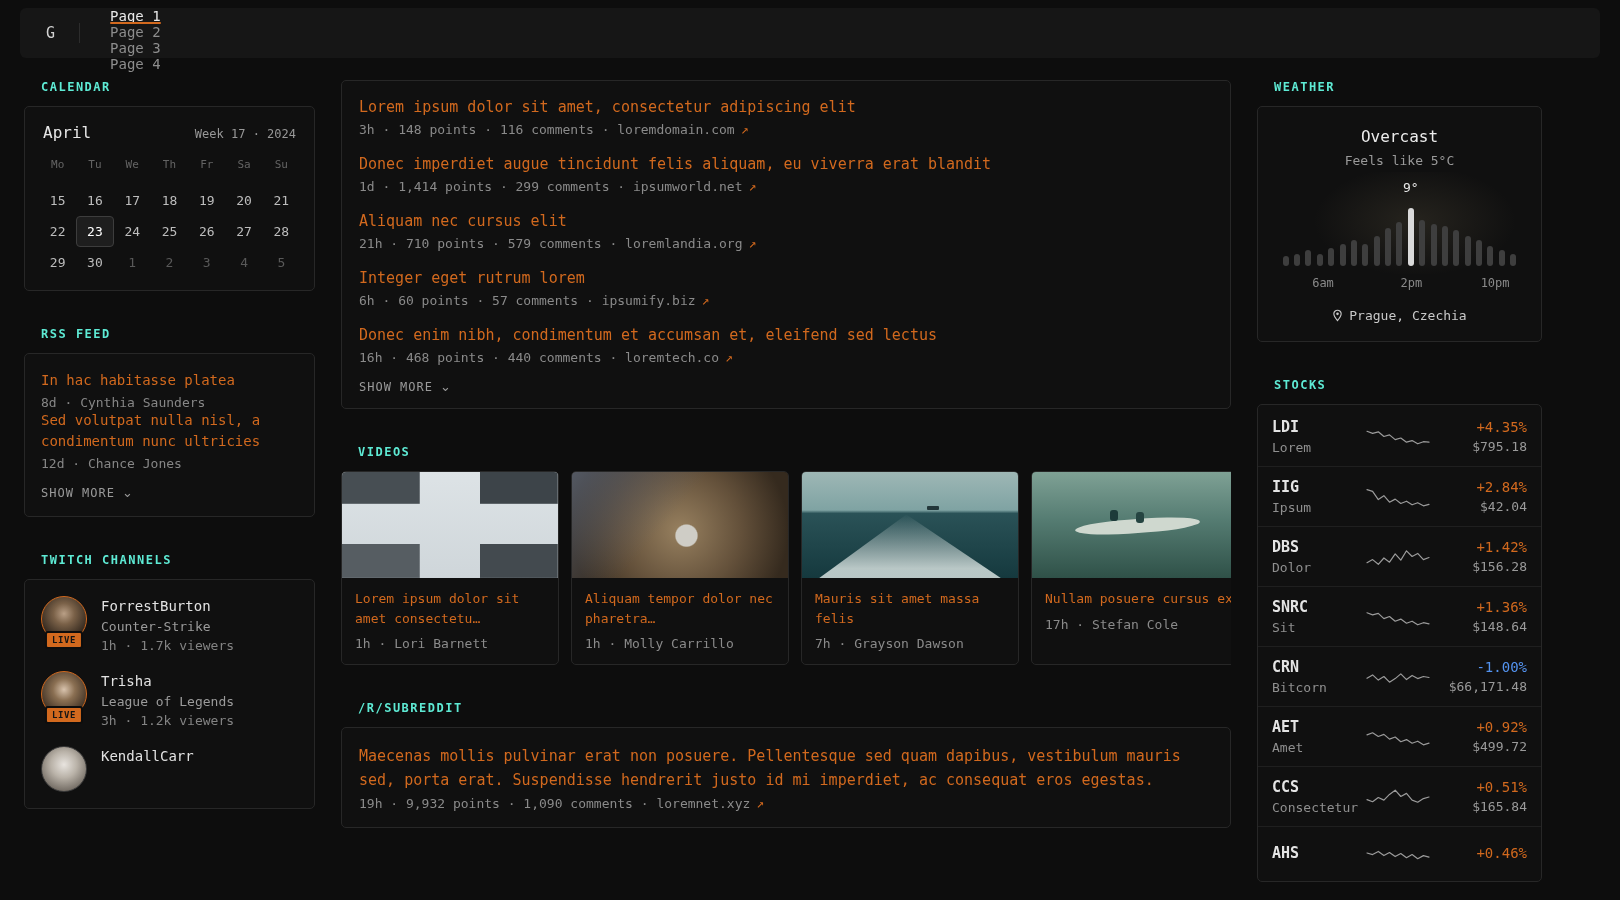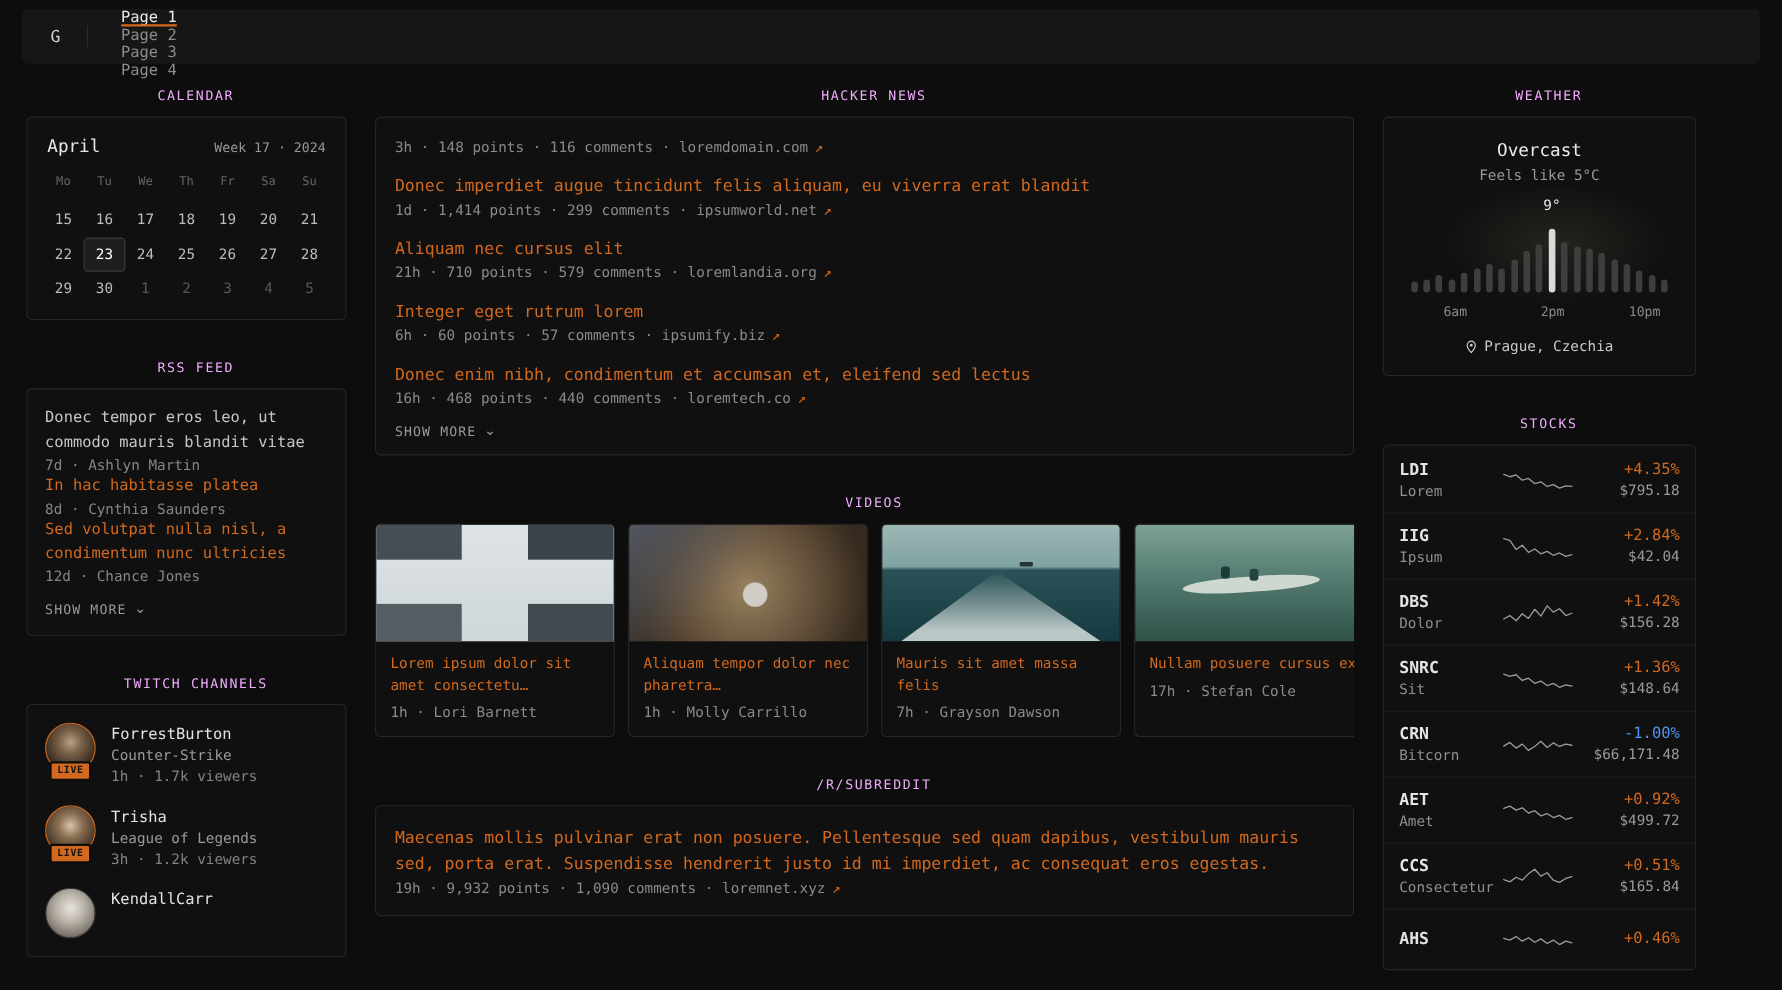--- a/index.html
+++ b/index.html
@@ -40,22 +40,22 @@
   }
 
   
   .columns{display:flex;gap:26px;padding:22px 24px 0;}
   .col{flex:none;}
   .col.left{width:291px;}
   .col.mid{width:890px;}
   .col.right{width:285px;}
   .widget + .widget{margin-top:36px;}
   .section-title{
-    margin:0 0 12px 17px;font-size:12px;font-weight:400;
-    letter-spacing:1.5px;color:#f0abfc;text-align:center;
+    margin:0 0 12px 17px;font-size:12px;font-weight:700;
+    letter-spacing:1.5px;color:#5eead4;
   }
   .card{border:1px solid var(--border);border-radius:5px;background:var(--card);}
 
   
   .cal-card{padding:16px 14px 12px;}
   .cal-head{display:flex;justify-content:space-between;align-items:baseline;padding:0 4px;}
   .cal-month{font-size:16px;color:#e7e7e7;}
   .cal-week{font-size:12px;color:#989898;}
   .cal-grid{display:grid;grid-template-columns:repeat(7,1fr);margin-top:6px;}
   .cal-wd{font-size:11px;color:#646464;text-align:center;padding:10px 0 8px;}
@@ -239,24 +239,20 @@
               <div class="cal-day muted">4</div>
               <div class="cal-day muted">5</div>
             </div>
         </div>
       </div>
 
       <div class="widget">
         <h2 class="section-title">RSS FEED</h2>
         <div class="card rss-card">
           <article class="feed-item">
-            <a class="feed-title">Donec tempor eros leo, ut commodo mauris blandit vitae</a>
-            <div class="feed-meta">7d · Ashlyn Martin</div>
-          </article>
-          <article class="feed-item">
             <a class="feed-title accent">In hac habitasse platea</a>
             <div class="feed-meta">8d · Cynthia Saunders</div>
           </article>
           <article class="feed-item">
             <a class="feed-title accent">Sed volutpat nulla nisl, a condimentum nunc ultricies</a>
             <div class="feed-meta">12d · Chance Jones</div>
           </article>
           <button class="show-more">
             <span>SHOW MORE</span>
             <span class="chev">⌄</span>
@@ -304,24 +300,24 @@
             </div>
           </div>
 
         </div>
       </div>
     </section>
 
     <section class="col mid">
 
       <div class="widget">
-        <h2 class="section-title">HACKER NEWS</h2>
         <div class="card hn-card">
 
           <article class="hn-item">
+            <a class="item-title">Lorem ipsum dolor sit amet, consectetur adipiscing elit</a>
             <div class="item-meta">
               <span>3h · 148 points · 116 comments · loremdomain.com</span>
               <span class="ext-arrow">↗</span>
             </div>
           </article>
 
           <article class="hn-item">
             <a class="item-title">Donec imperdiet augue tincidunt felis aliquam, eu viverra erat blandit</a>
             <div class="item-meta">
               <span>1d · 1,414 points · 299 comments · ipsumworld.net</span>

